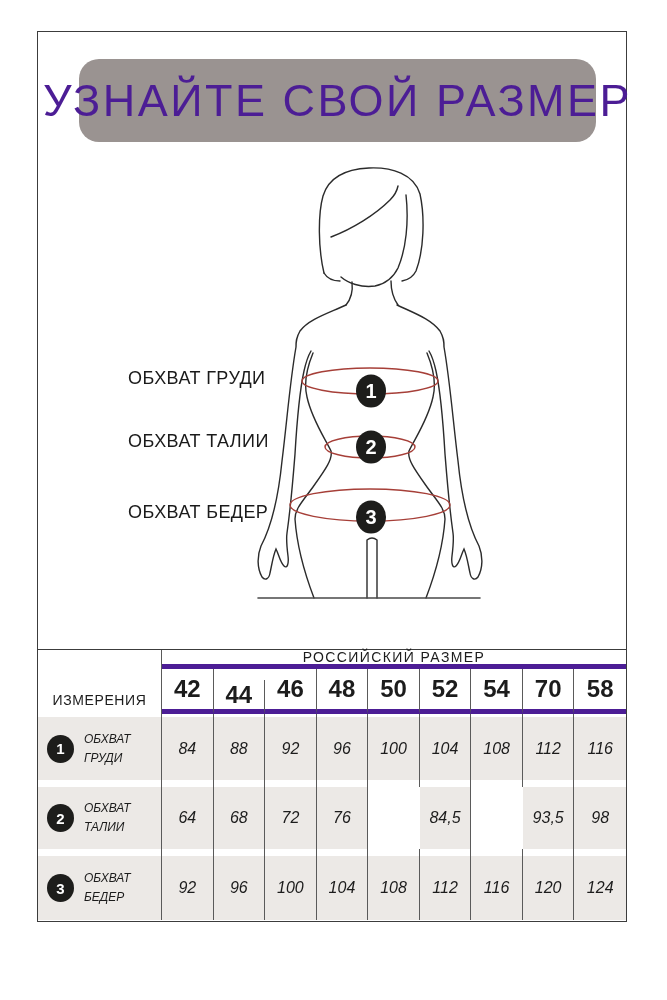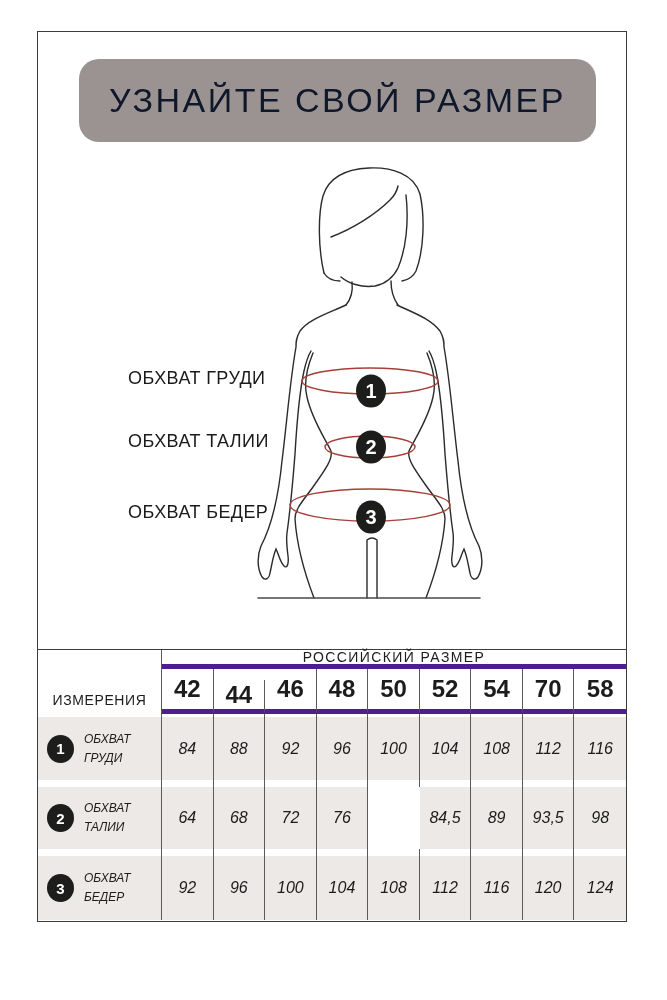--- a/index.html
+++ b/index.html
@@ -16,21 +16,21 @@
     border:1.5px solid #3c3c3c;border-bottom:none;
     background:#ffffff;
   }
   
   .title-box{
     position:absolute;left:79px;top:59px;width:517px;height:83px;
     background:#9a9391;border-radius:20px;
     display:flex;align-items:center;justify-content:center;
   }
   .title-box .title{
-    color:#0f172a;font-size:34px;letter-spacing:2.5px;font-weight:400;
+    color:#4c1d95;font-size:45px;letter-spacing:2.5px;font-weight:400;
     white-space:nowrap;
   }
   
   svg.figure{position:absolute;left:0;top:0;pointer-events:none;}
   
   .m-label{
     position:absolute;left:128px;font-size:18px;letter-spacing:.4px;
     color:#1a1a1a;white-space:nowrap;line-height:20px;font-weight:400;
   }
   .m-label.l1{top:368px;}
@@ -193,21 +193,20 @@
     <div class="cell row-label-cell gray br" style="grid-area: 6 / 1;">
       <div class="num-badge">2</div>
       <div class="row-label-text">ОБХВАТ
 ТАЛИИ</div>
     </div>
     <div class="cell value-cell gray br" style="grid-area: 6 / 2;">64</div>
     <div class="cell value-cell gray br" style="grid-area: 6 / 3;">68</div>
     <div class="cell value-cell gray br" style="grid-area: 6 / 4;">72</div>
     <div class="cell value-cell gray br" style="grid-area: 6 / 5;">76</div>
     <div class="cell value-cell gray br" style="grid-area: 6 / 7;">84,5</div>
-    <div class="cell value-cell gray br" style="grid-area: 6 / 8;">89</div>
     <div class="cell value-cell gray br" style="grid-area: 6 / 9;">93,5</div>
     <div class="cell value-cell gray" style="grid-area: 6 / 10;">98</div>
     <div class="cell br" style="grid-area: 7 / 1;"></div>
     <div class="cell br" style="grid-area: 7 / 2;"></div>
     <div class="cell br" style="grid-area: 7 / 3;"></div>
     <div class="cell br" style="grid-area: 7 / 4;"></div>
     <div class="cell br" style="grid-area: 7 / 5;"></div>
     <div class="cell br" style="grid-area: 7 / 6;"></div>
     <div class="cell br" style="grid-area: 7 / 7;"></div>
     <div class="cell br" style="grid-area: 7 / 8;"></div>

